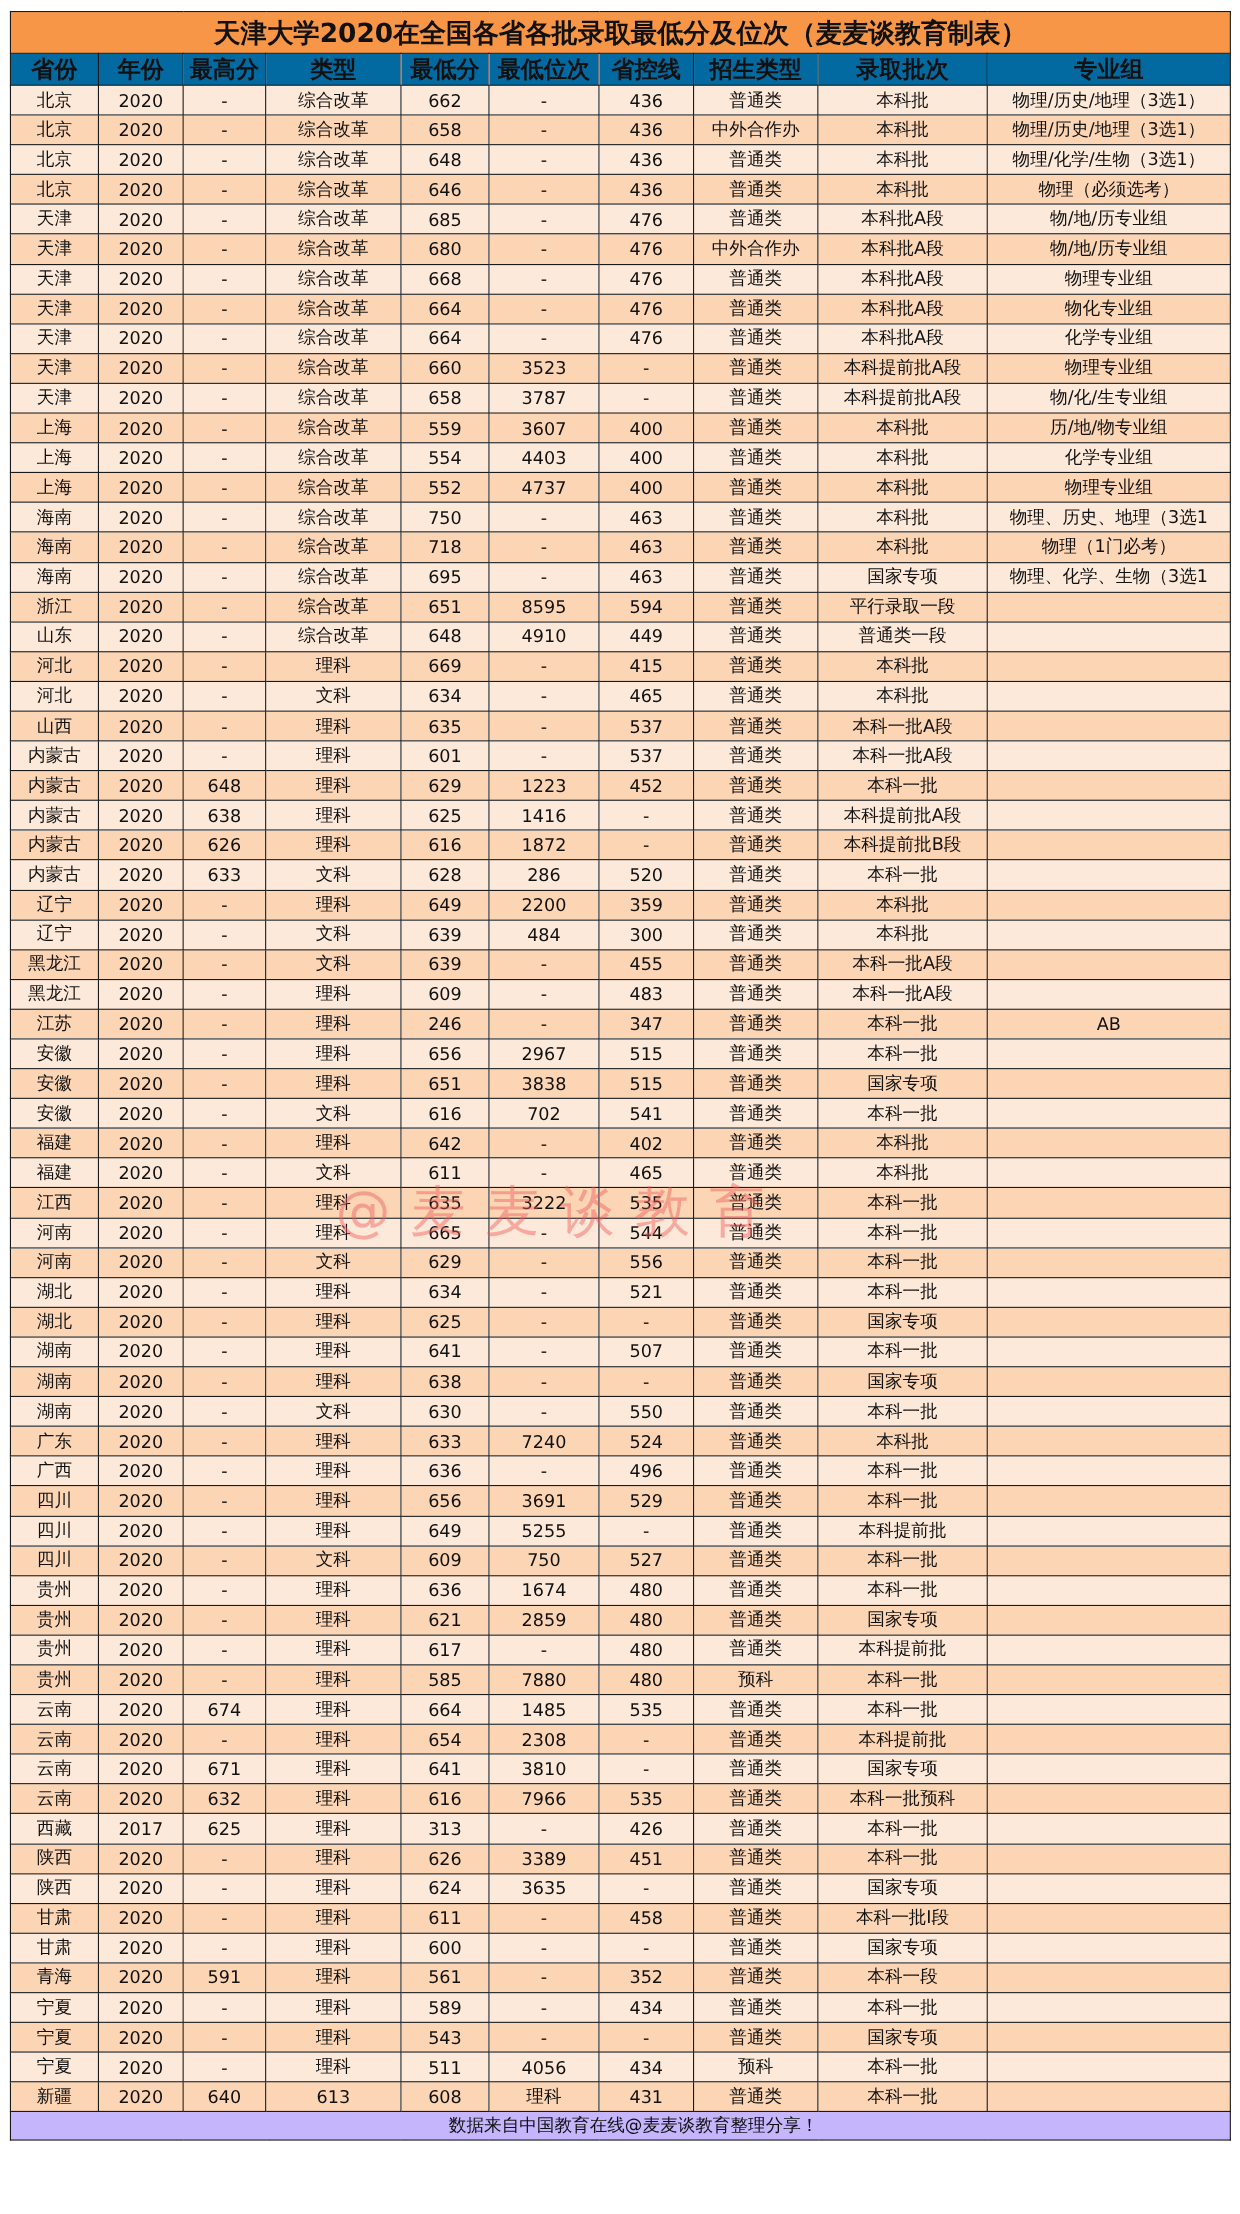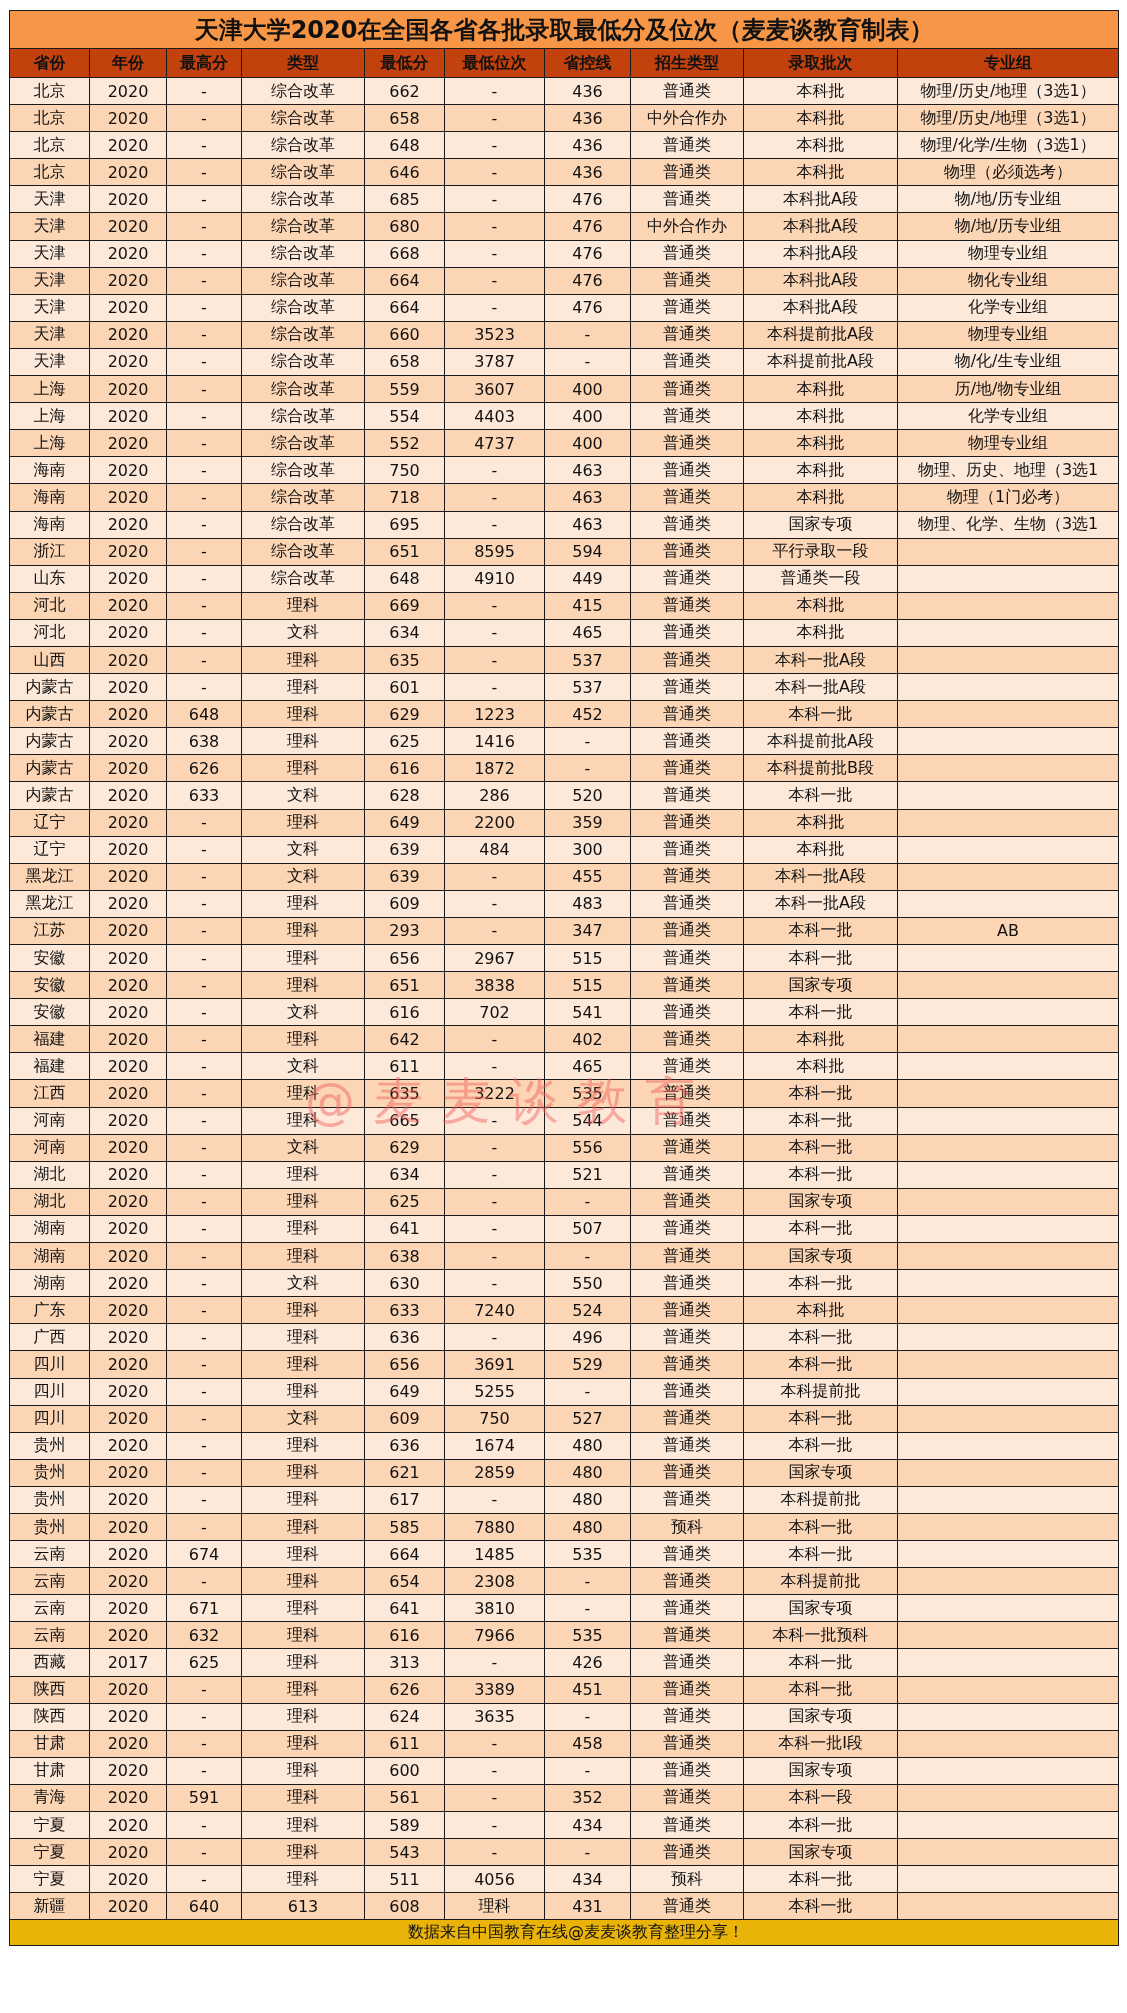--- a/index.html
+++ b/index.html
@@ -3,26 +3,26 @@
 <meta charset="utf-8">
 <style>
   html, body { margin:0; padding:0; background:#ffffff; }
   body { width:1127px; height:2013px; position:relative; overflow:hidden;
          font-family: "DejaVu Sans", "Liberation Sans", sans-serif; }
   .sheet { position:absolute; left:9px; top:10px; width:1109px; }
   table { border-collapse:collapse; width:1109px; table-layout:fixed; }
   td, th { border:1px solid #1a1a1a; text-align:center; vertical-align:middle;
            padding:0; white-space:nowrap; overflow:hidden; color:#111; }
   .title { background:#f79646; height:37px; font-size:24px; font-weight:bold; color:#111; letter-spacing:0px; }
-  .hdr th { background:#c2410c; height:28px; font-size:16px; font-weight:bold; }
+  .hdr th { background:#0369a1; height:28px; font-size:21px; font-weight:bold; }
   tbody.rows td { height:26.1px; font-size:16px; }
   tbody.rows tr:nth-child(odd) td { background:#fde9d9; }
   tbody.rows tr:nth-child(even) td { background:#fcd5b4; }
   td.grp { font-size:15.5px; text-align:center; }
-  .footer td { background:#eab308; height:25px; font-size:16px;padding-left:24px; }
+  .footer td { background:#c4b5fd; height:25px; font-size:16px;padding-left:24px; }
   .watermark { position:absolute; left:305px; top:1068px; font-size:50px; color:rgba(240,90,90,0.45);
                letter-spacing:18px; pointer-events:none; font-family:"DejaVu Sans", sans-serif; font-weight:normal; }
 </style>
 </head>
 <body>
 
 <div class="sheet">
   <table>
     <colgroup>
       <col style="width:80px">
@@ -424,21 +424,21 @@
           <td>483</td>
           <td>普通类</td>
           <td>本科一批A段</td>
           <td class="grp"></td>
         </tr>
         <tr>
           <td>江苏</td>
           <td>2020</td>
           <td>-</td>
           <td>理科</td>
-          <td>293</td>
+          <td>246</td>
           <td>-</td>
           <td>347</td>
           <td>普通类</td>
           <td>本科一批</td>
           <td class="grp">AB</td>
         </tr>
         <tr>
           <td>安徽</td>
           <td>2020</td>
           <td>-</td>

